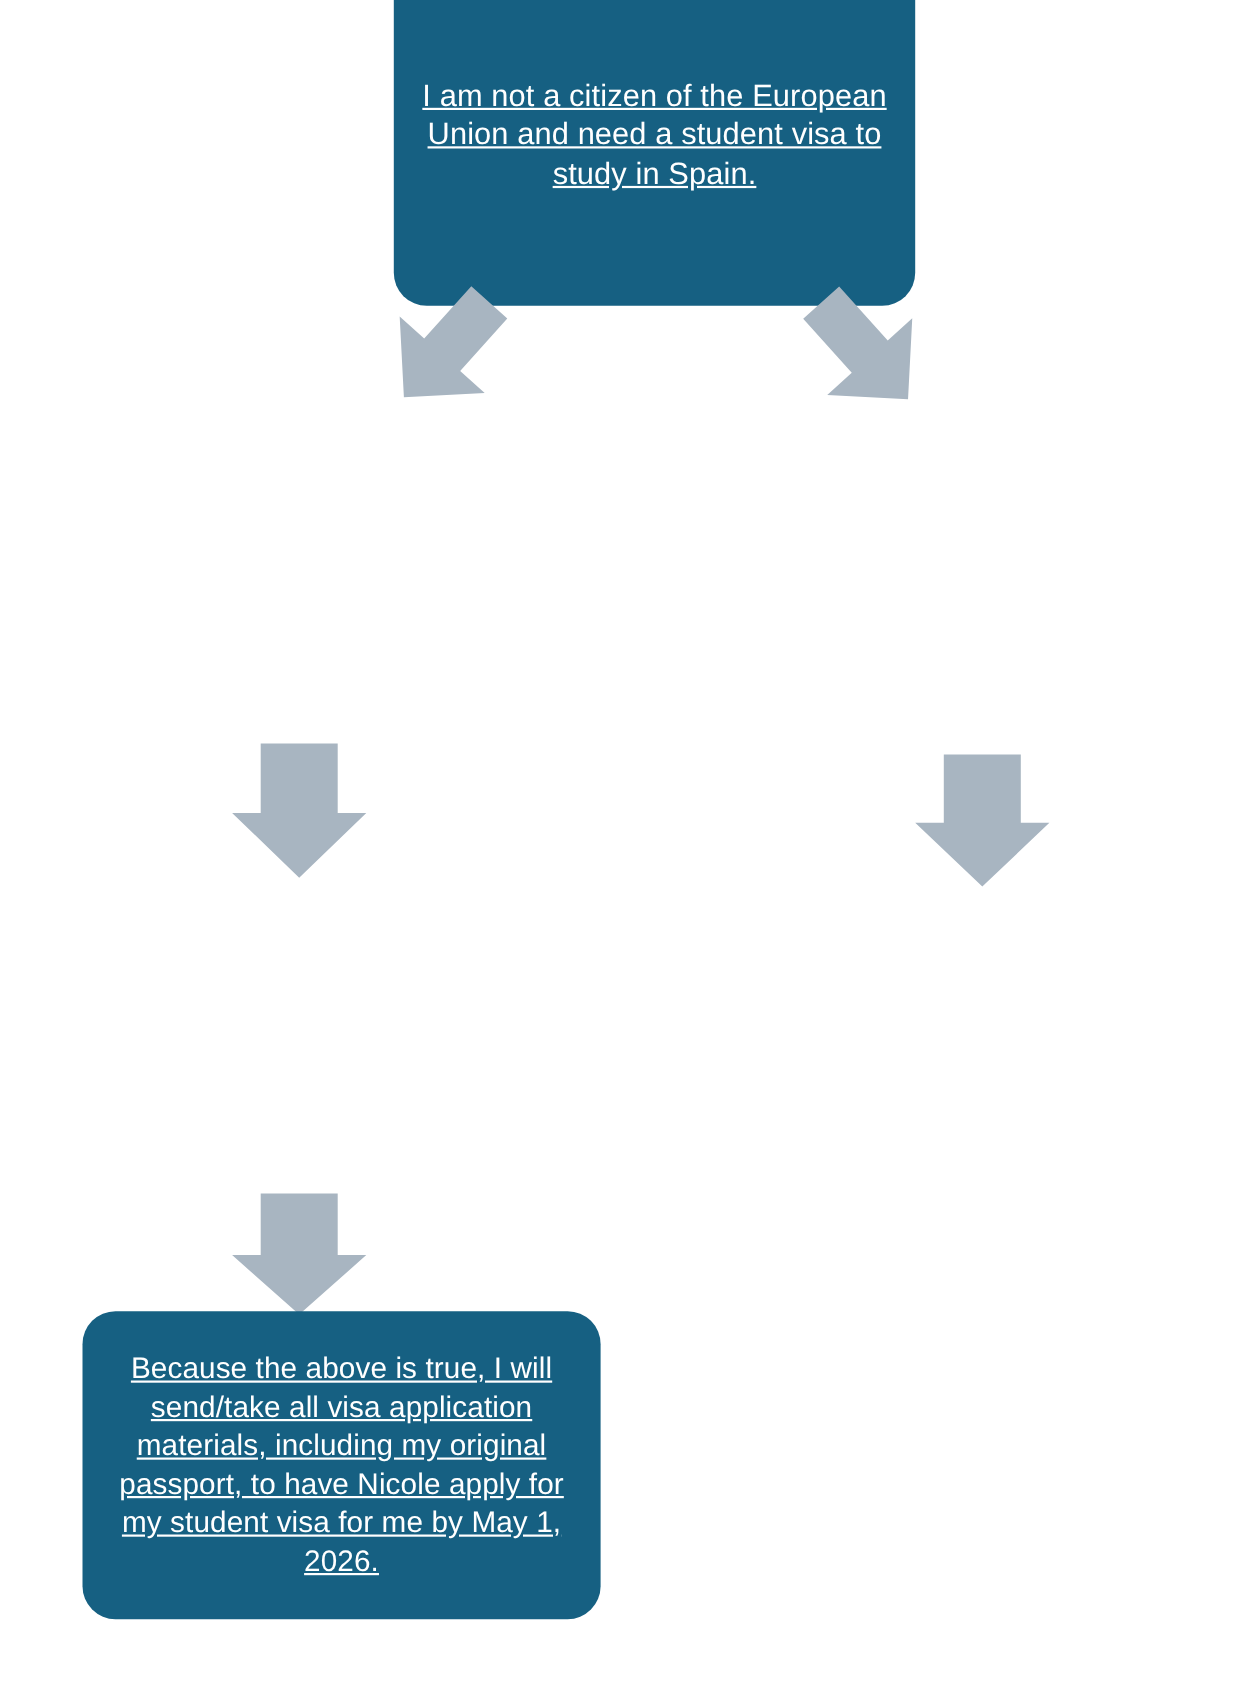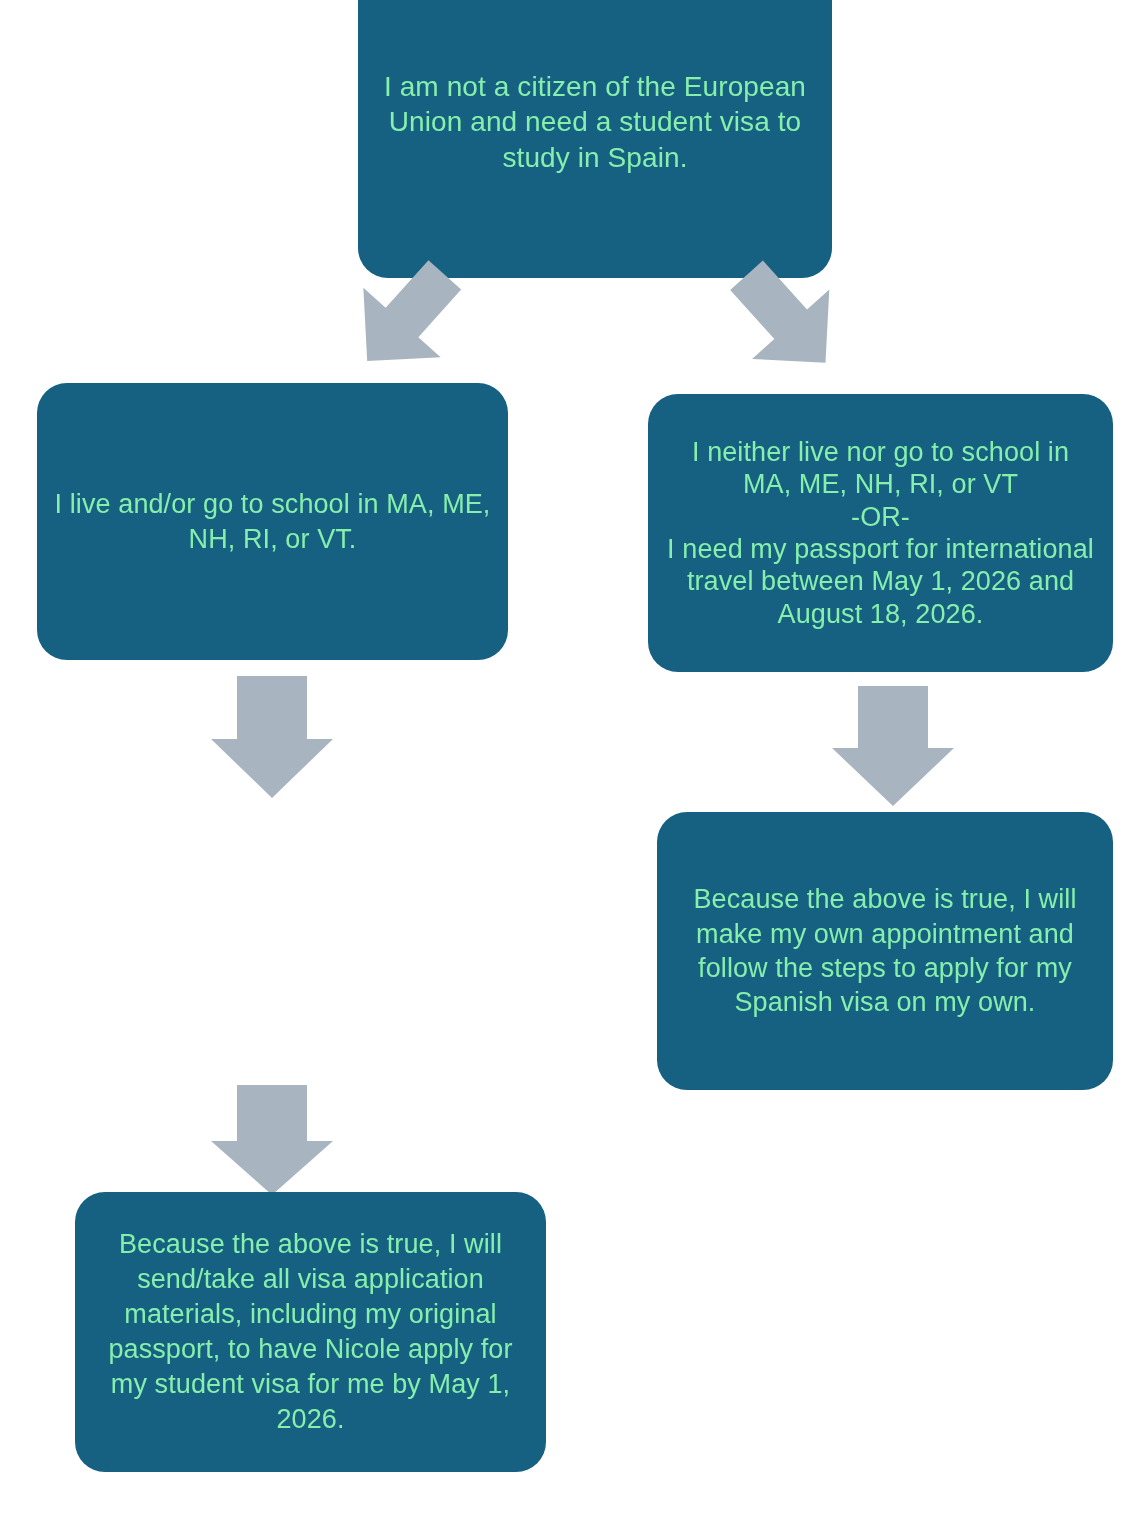--- a/index.html
+++ b/index.html
@@ -22,27 +22,28 @@
     position: absolute;
     box-sizing: border-box;
     background: #166082;
     border-radius: 30px;
     display: flex;
     align-items: center;
     justify-content: center;
     padding: 10px 16px;
   }
   .node-text {
-    color: #86efac;
+    color: #ffffff;
     text-align: center;
     font-size: 27px;
     line-height: 1.27;
     white-space: pre-line;
     font-weight: 400;
     letter-spacing: 0.1px;
+    text-decoration: underline;
   }
   
   #node-start        { left: 358px; top: -34px;  width: 474px; height: 312px; }
   #node-newengland   { left: 37px;  top: 383px;  width: 471px; height: 277px; }
   #node-outside      { left: 648px; top: 394px;  width: 465px; height: 278px; }
   #node-nopassport   { left: 37px;  top: 806px;  width: 471px; height: 277px; }
   #node-ownapp       { left: 657px; top: 812px;  width: 456px; height: 278px; }
   #node-nicole       { left: 37px;  top: 1192px; width: 471px; height: 280px; margin-left: 38px; }
 
   #node-start .node-text      { font-size: 28px; }
@@ -80,46 +81,35 @@
   </div>
 
   <div class="arrow" id="arrow-start-to-outside">
     <svg width="140" height="122" viewBox="0 0 140 122" xmlns="http://www.w3.org/2000/svg">
       <g transform="rotate(-42 70 61)">
         <path d="M 48 2 L 92 2 L 92 68 L 122 68 L 70 120 L 18 68 L 48 68 Z" fill="#a8b5c1"></path>
       </g>
     </svg>
   </div>
 
-  <div class="node-box" id="node-newengland">
-    <div class="node-text">I live and/or go to school in MA, ME, NH, RI, or VT.</div>
-  </div>
 
-  <div class="node-box" id="node-outside">
-    <div class="node-text">I neither live nor go to school in MA, ME, NH, RI, or VT
--OR-
-I need my passport for international travel between May 1, 2026 and August 18, 2026.</div>
-  </div>
 
   <div class="arrow" id="arrow-newengland-to-nopassport">
     <svg width="122" height="122" viewBox="0 0 122 122" xmlns="http://www.w3.org/2000/svg">
       <path d="M 26 0 L 96 0 L 96 63 L 122 63 L 61 122 L 0 63 L 26 63 Z" fill="#a8b5c1"></path>
     </svg>
   </div>
 
   <div class="arrow" id="arrow-outside-to-ownapp">
     <svg width="122" height="120" viewBox="0 0 122 120" xmlns="http://www.w3.org/2000/svg">
       <path d="M 26 0 L 96 0 L 96 62 L 122 62 L 61 120 L 0 62 L 26 62 Z" fill="#a8b5c1"></path>
     </svg>
   </div>
 
 
-  <div class="node-box" id="node-ownapp">
-    <div class="node-text">Because the above is true, I will make my own appointment and follow the steps to apply for my Spanish visa on my own.</div>
-  </div>
 
   <div class="arrow" id="arrow-nopassport-to-nicole">
     <svg width="122" height="110" viewBox="0 0 122 110" xmlns="http://www.w3.org/2000/svg">
       <path d="M 26 0 L 96 0 L 96 56 L 122 56 L 61 110 L 0 56 L 26 56 Z" fill="#a8b5c1"></path>
     </svg>
   </div>
 
   <div class="node-box" id="node-nicole">
     <div class="node-text">Because the above is true, I will send/take all visa application materials, including my original passport, to have Nicole apply for my student visa for me by May 1, 2026.</div>
   </div>

